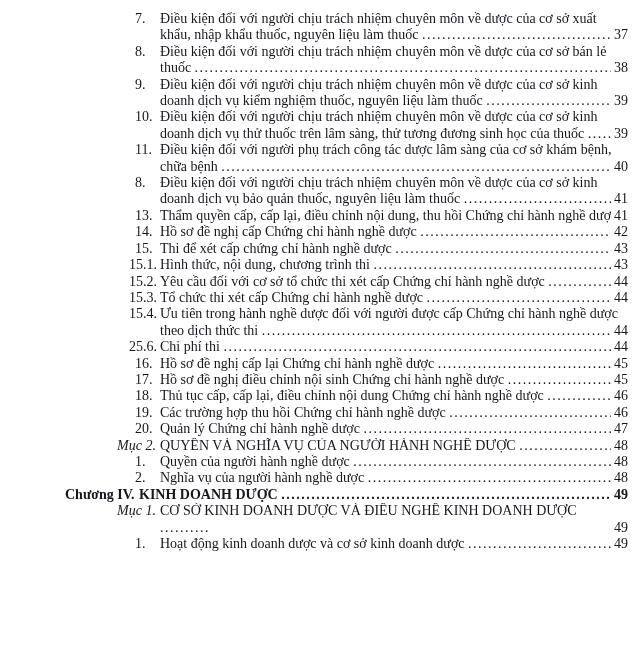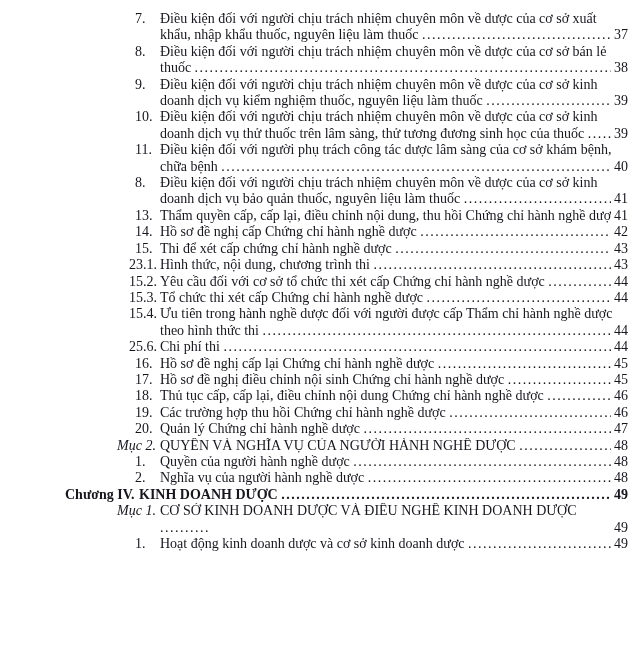--- a/index.html
+++ b/index.html
@@ -84,37 +84,37 @@
     <span class="num">14.</span>
     <span class="title">Hồ sơ đề nghị cấp Chứng chỉ hành nghề dược</span> <span class="leader">.........................................</span>
     <span class="page-num">42</span>
   </div>
       <div class="entry lvl-item">
     <span class="num">15.</span>
     <span class="title">Thi để xét cấp chứng chỉ hành nghề dược</span> <span class="leader">..............................................</span>
     <span class="page-num">43</span>
   </div>
       <div class="entry lvl-sub">
-    <span class="num">23.1.</span>
+    <span class="num">15.1.</span>
     <span class="title">Hình thức, nội dung, chương trình thi</span> <span class="leader">..................................................</span>
     <span class="page-num">43</span>
   </div>
       <div class="entry lvl-sub">
     <span class="num">15.2.</span>
     <span class="title">Yêu cầu đối với cơ sở tổ chức thi xét cấp Chứng chỉ hành nghề dược</span> <span class="leader">...............</span>
     <span class="page-num">44</span>
   </div>
       <div class="entry lvl-sub">
     <span class="num">15.3.</span>
     <span class="title">Tổ chức thi xét cấp Chứng chỉ hành nghề dược</span> <span class="leader">........................................</span>
     <span class="page-num">44</span>
   </div>
       <div class="entry lvl-sub">
     <span class="num">15.4.</span>
-    <span class="title">Ưu tiên trong hành nghề dược đối với người được cấp Thẩm chỉ hành nghề dược theo hình thức thi</span> <span class="leader">.........................................................................</span>
+    <span class="title">Ưu tiên trong hành nghề dược đối với người được cấp Chứng chỉ hành nghề dược theo dịch thức thi</span> <span class="leader">.........................................................................</span>
     <span class="page-num">44</span>
   </div>
       <div class="entry lvl-sub">
     <span class="num">25.6.</span>
     <span class="title">Chi phí thi</span> <span class="leader">................................................................................</span>
     <span class="page-num">44</span>
   </div>
       <div class="entry lvl-item">
     <span class="num">16.</span>
     <span class="title">Hồ sơ đề nghị cấp lại Chứng chỉ hành nghề dược</span> <span class="leader">......................................</span>

